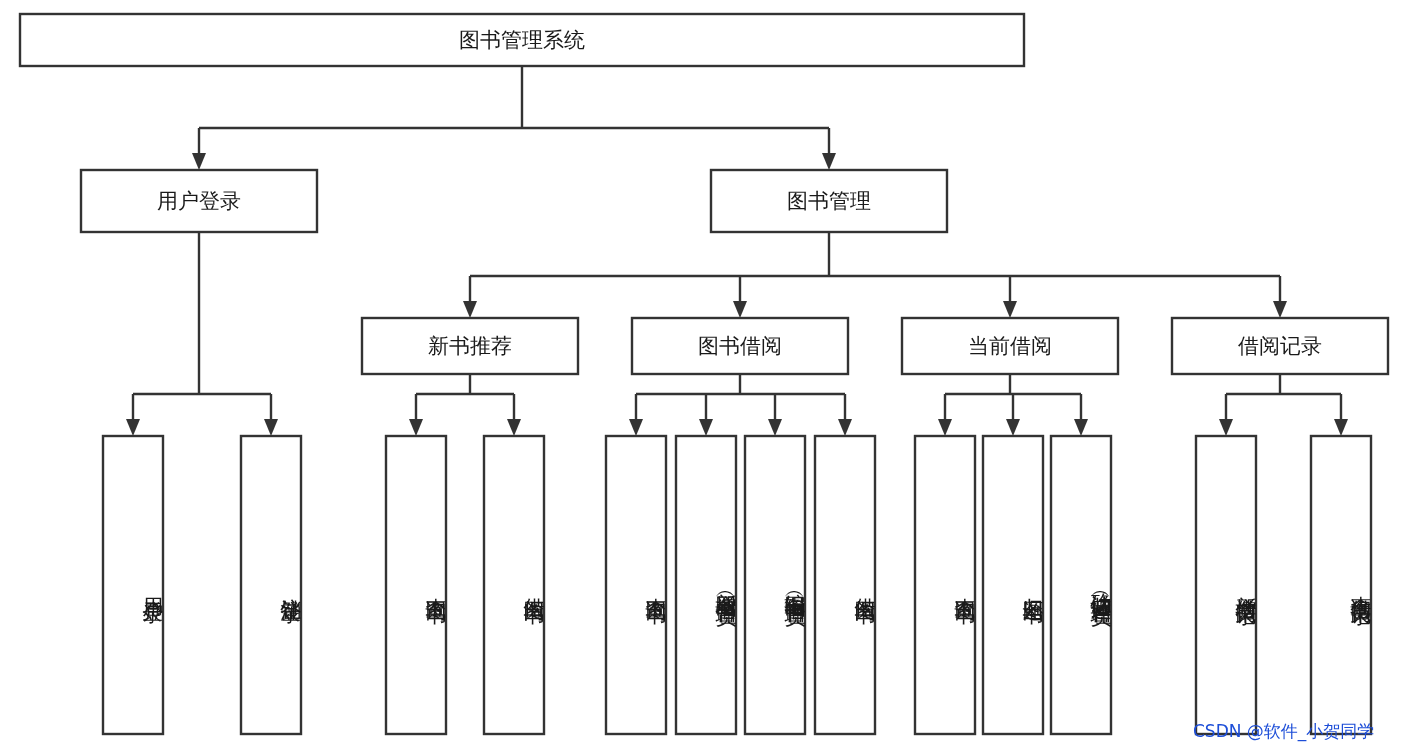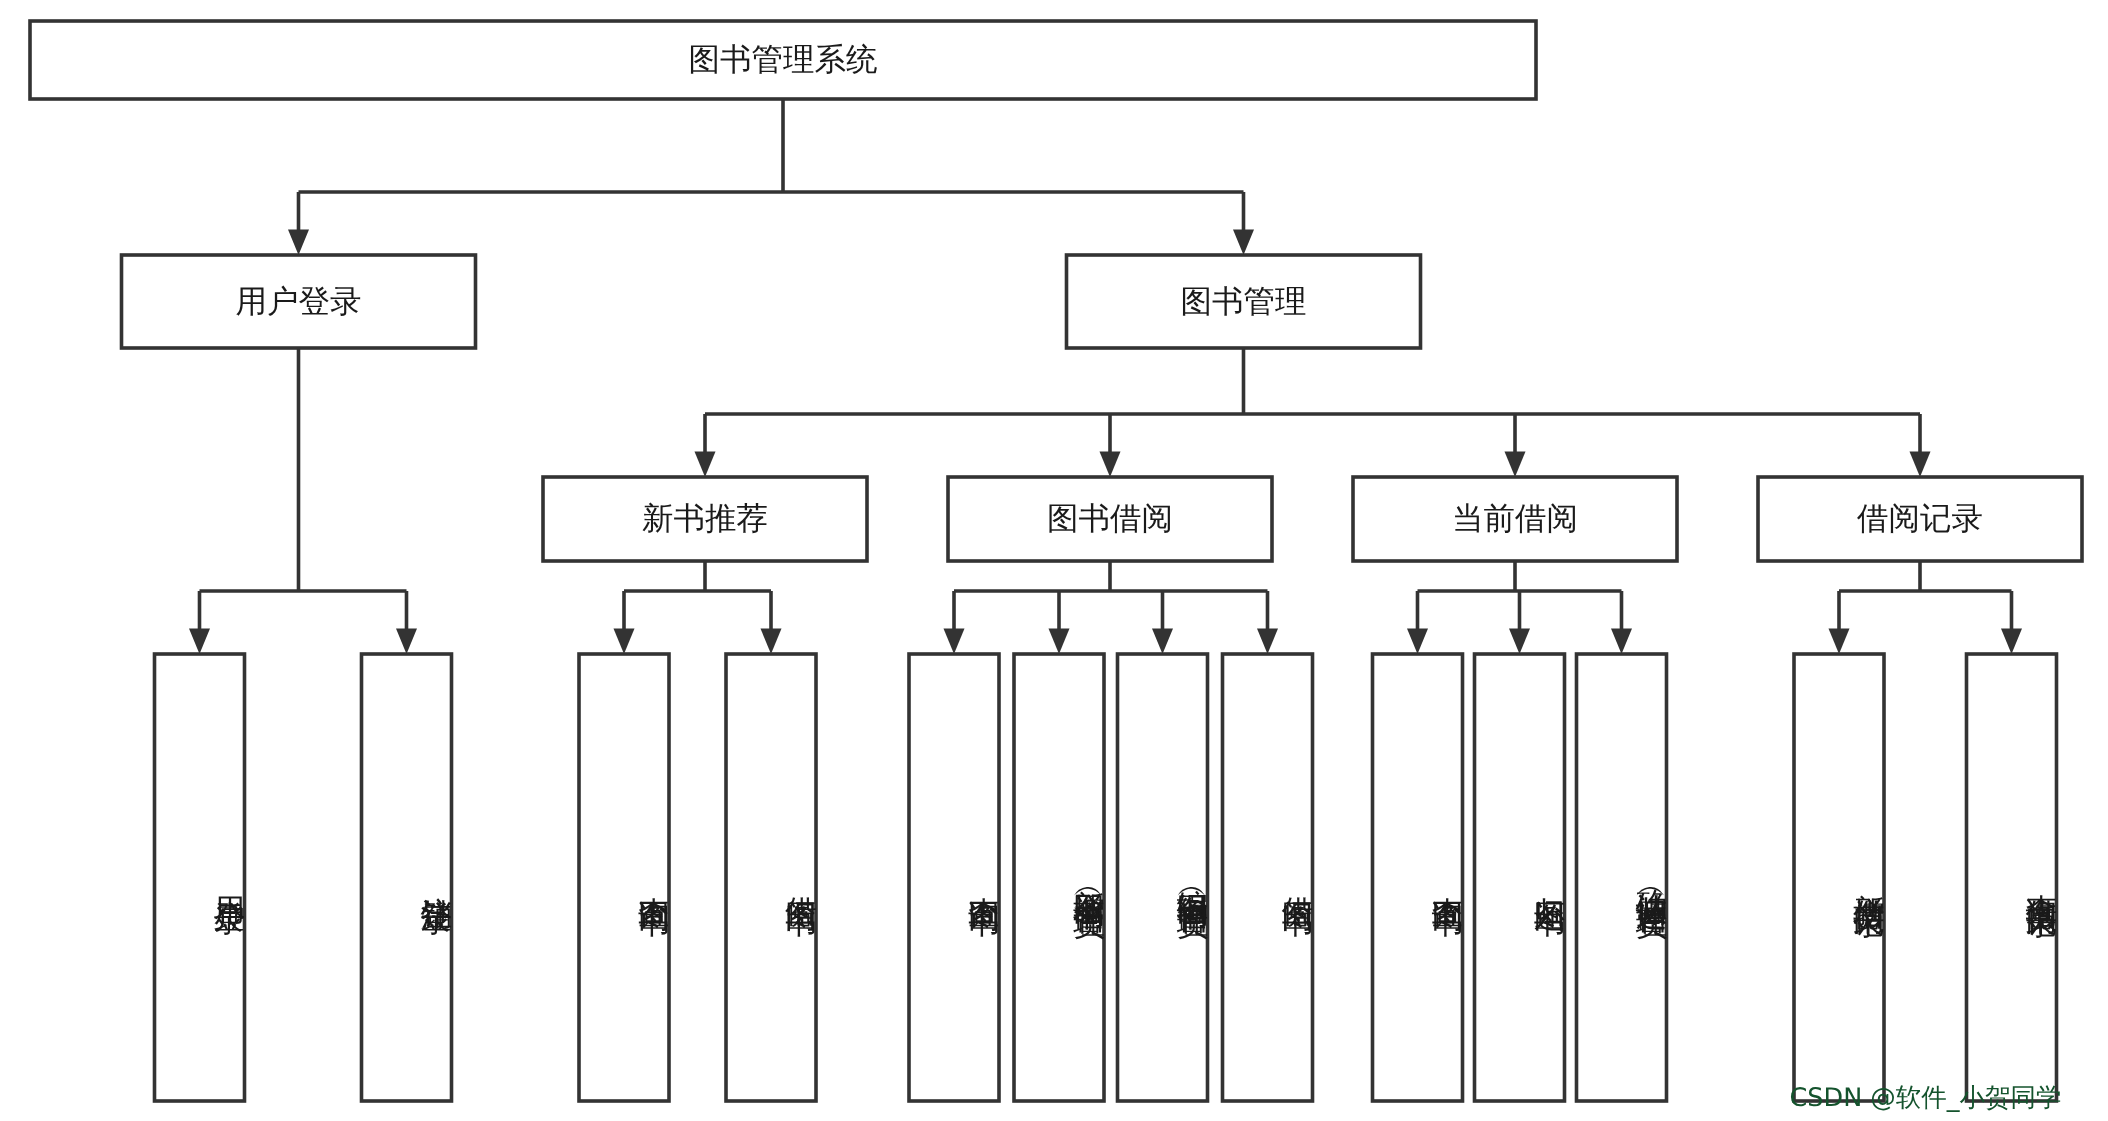--- a/index.html
+++ b/index.html
@@ -54,21 +54,21 @@
     display: flex;
     align-items: flex-start;
     justify-content: center;
     white-space: nowrap;
     pointer-events: none;
   }
   .watermark {
     position: absolute;
     font-family: "DejaVu Sans", "Liberation Sans", sans-serif;
     font-size: 17px;
-    color: #14532d;
+    color: #1d4ed8;
     white-space: nowrap;
   }
 </style>
 </head>
 <body>
 
 <div id="diagram-root">
 
   <svg class="diagram-svg" viewBox="0 0 1405 747">
     <defs>

